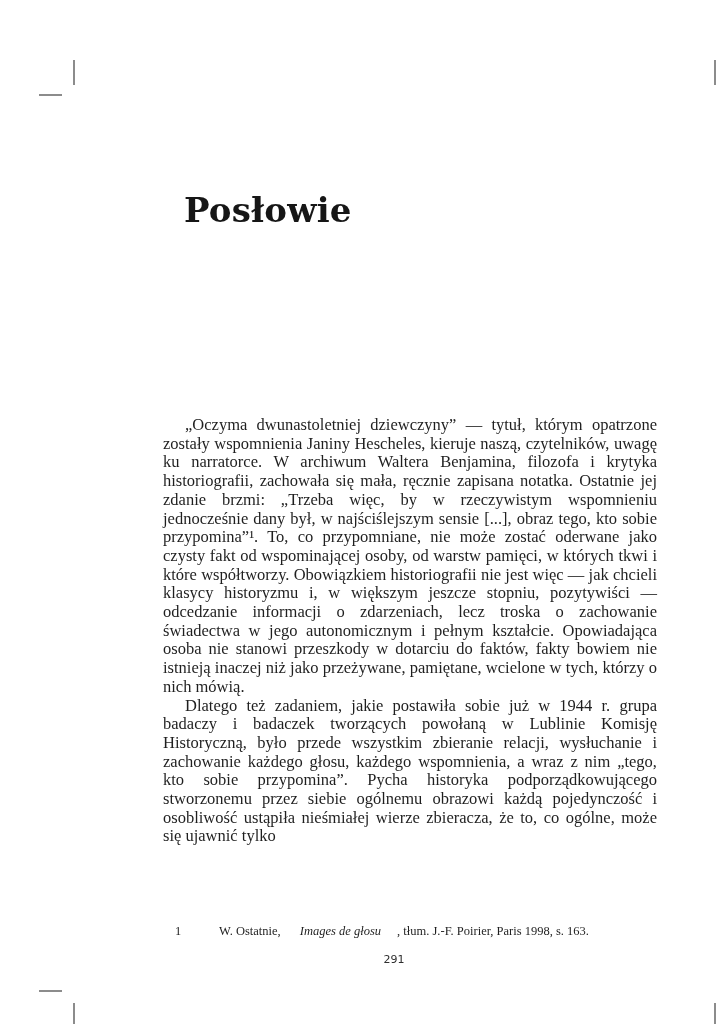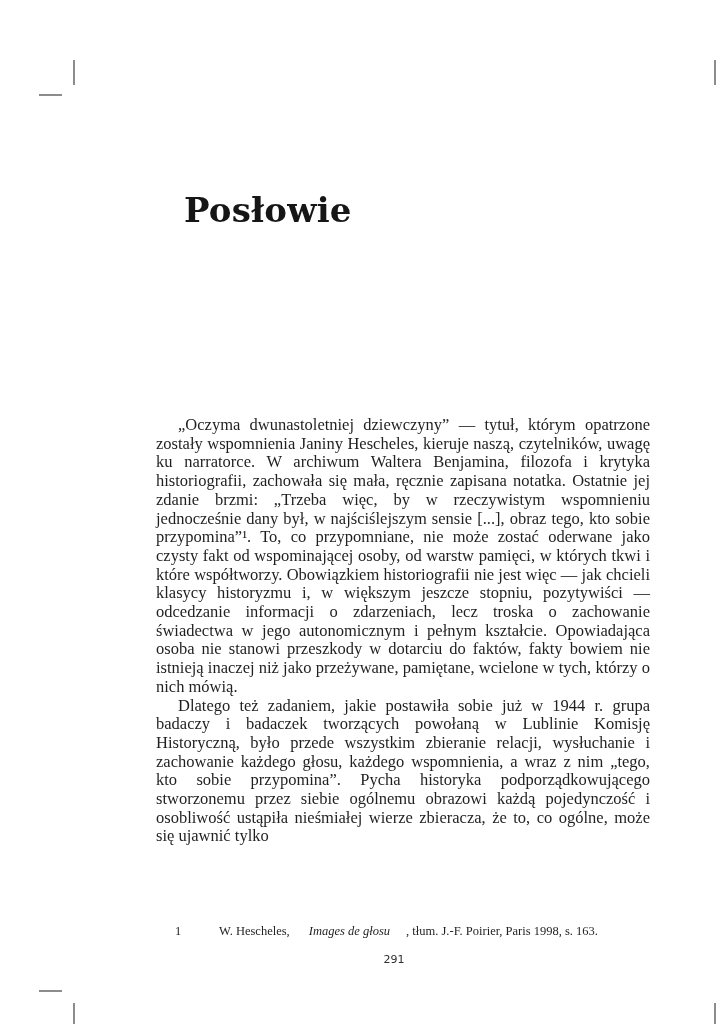--- a/index.html
+++ b/index.html
@@ -36,21 +36,21 @@
     font-weight: bold;
     font-size: 34px;
     line-height: 1.1;
     color: #161616;
     letter-spacing: 0.2px;
   }
 
   
   .body-text {
     position: absolute;
-    left: 124px;
+    left: 131px;
     top: 384px;
     width: 494px;
     font-family: "Liberation Serif", serif;
     font-size: 16.5px;
     line-height: 18.7px;
     color: #1f1f1f;
     text-align: justify;
   }
   .body-text p {
     text-indent: 22px;
@@ -104,18 +104,18 @@
 
   <h1 class="chapter-title">Posłowie</h1>
 
   <div class="body-text">
     <p>„Oczyma dwunastoletniej dziewczyny” — tytuł, którym opatrzone zostały wspomnienia Janiny Hescheles, kieruje naszą, czytelników, uwagę ku narratorce. W archiwum Waltera Benjamina, filozofa i krytyka historiografii, zachowała się mała, ręcznie zapisana notatka. Ostatnie jej zdanie brzmi: „Trzeba więc, by w rzeczywistym wspomnieniu jednocześnie dany był, w najściślejszym sensie [...], obraz tego, kto sobie przypomina”¹. To, co przypomniane, nie może zostać oderwane jako czysty fakt od wspominającej osoby, od warstw pamięci, w których tkwi i które współtworzy. Obowiązkiem historiografii nie jest więc — jak chcieli klasycy historyzmu i, w większym jeszcze stopniu, pozytywiści — odcedzanie informacji o zdarzeniach, lecz troska o zachowanie świadectwa w jego autonomicznym i pełnym kształcie. Opowiadająca osoba nie stanowi przeszkody w dotarciu do faktów, fakty bowiem nie istnieją inaczej niż jako przeżywane, pamiętane, wcielone w tych, którzy o nich mówią.</p>
     <p>Dlatego też zadaniem, jakie postawiła sobie już w 1944 r. grupa badaczy i badaczek tworzących powołaną w Lublinie Komisję Historyczną, było przede wszystkim zbieranie relacji, wysłuchanie i zachowanie każdego głosu, każdego wspomnienia, a wraz z nim „tego, kto sobie przypomina”. Pycha historyka podporządkowującego stworzonemu przez siebie ogólnemu obrazowi każdą pojedynczość i osobliwość ustąpiła nieśmiałej wierze zbieracza, że to, co ogólne, może się ujawnić tylko</p>
   </div>
 
   <div class="footnote">
     <span class="fn-num">1</span>
-    <span class="fn-text"><span>W. Hescheles, </span><span class="fn-italic">Images de głosu</span><span>, tłum. J.-F. Poirier, Paris 1998, s. 163.</span></span>
+    <span class="fn-text"><span>W. Ostatnie, </span><span class="fn-italic">Images de głosu</span><span>, tłum. J.-F. Poirier, Paris 1998, s. 163.</span></span>
   </div>
 
   <div class="page-number">291</div>
 
 </div>
 
 </body></html>

